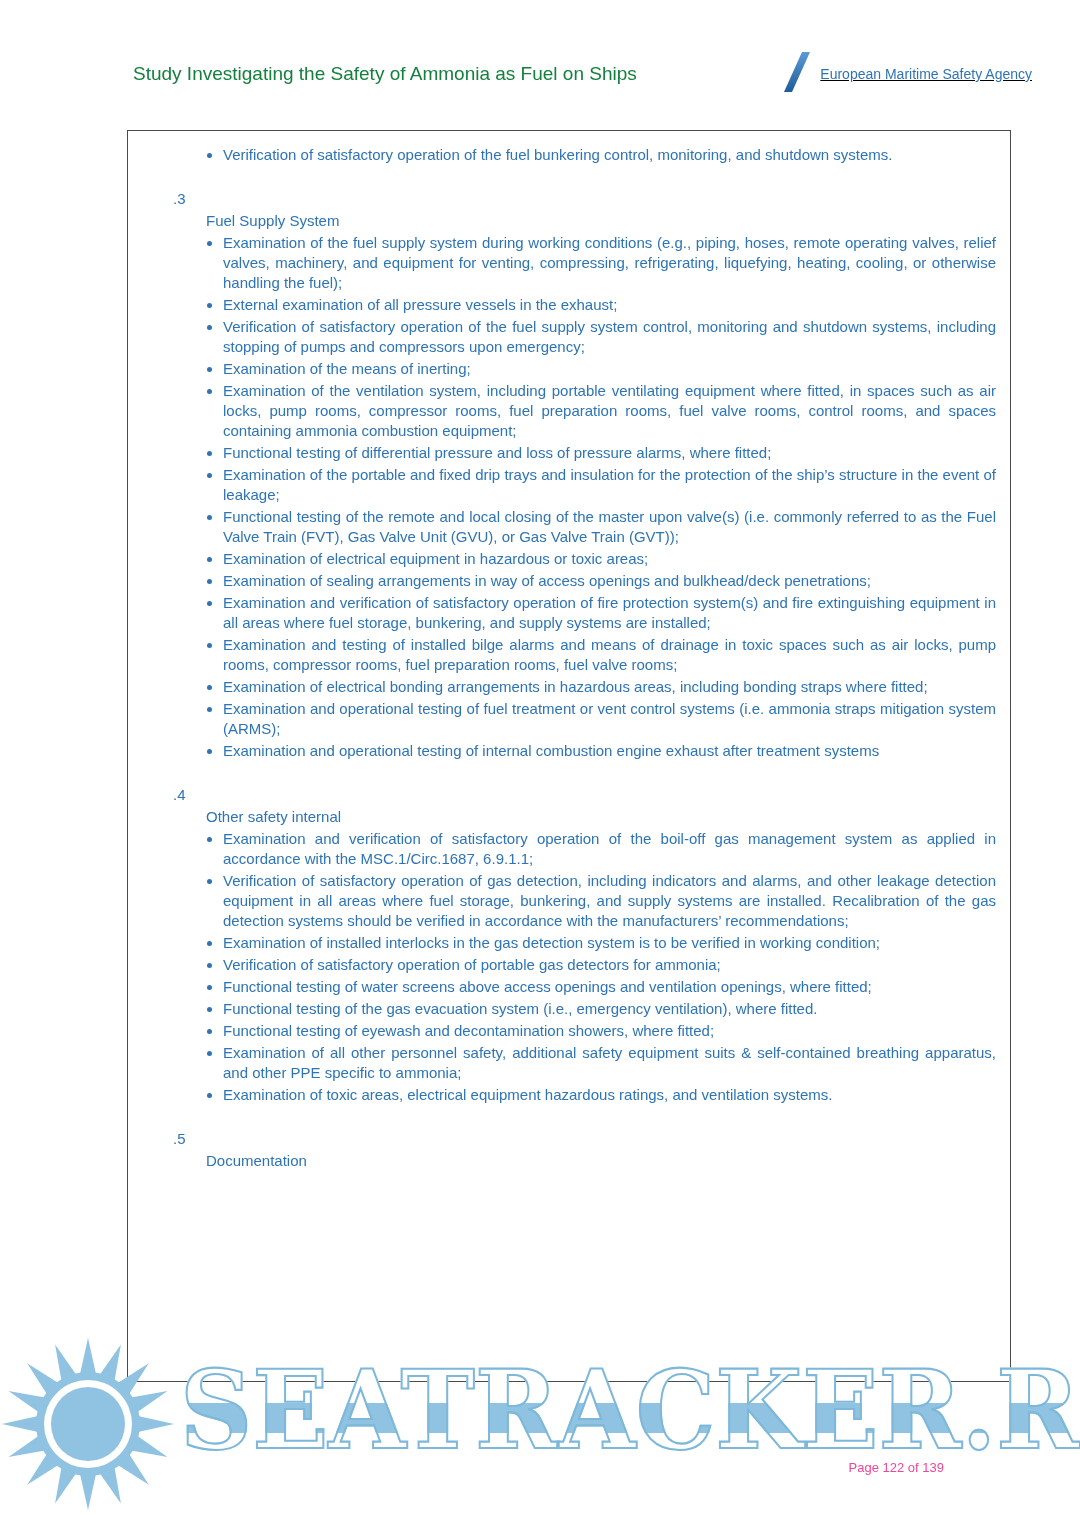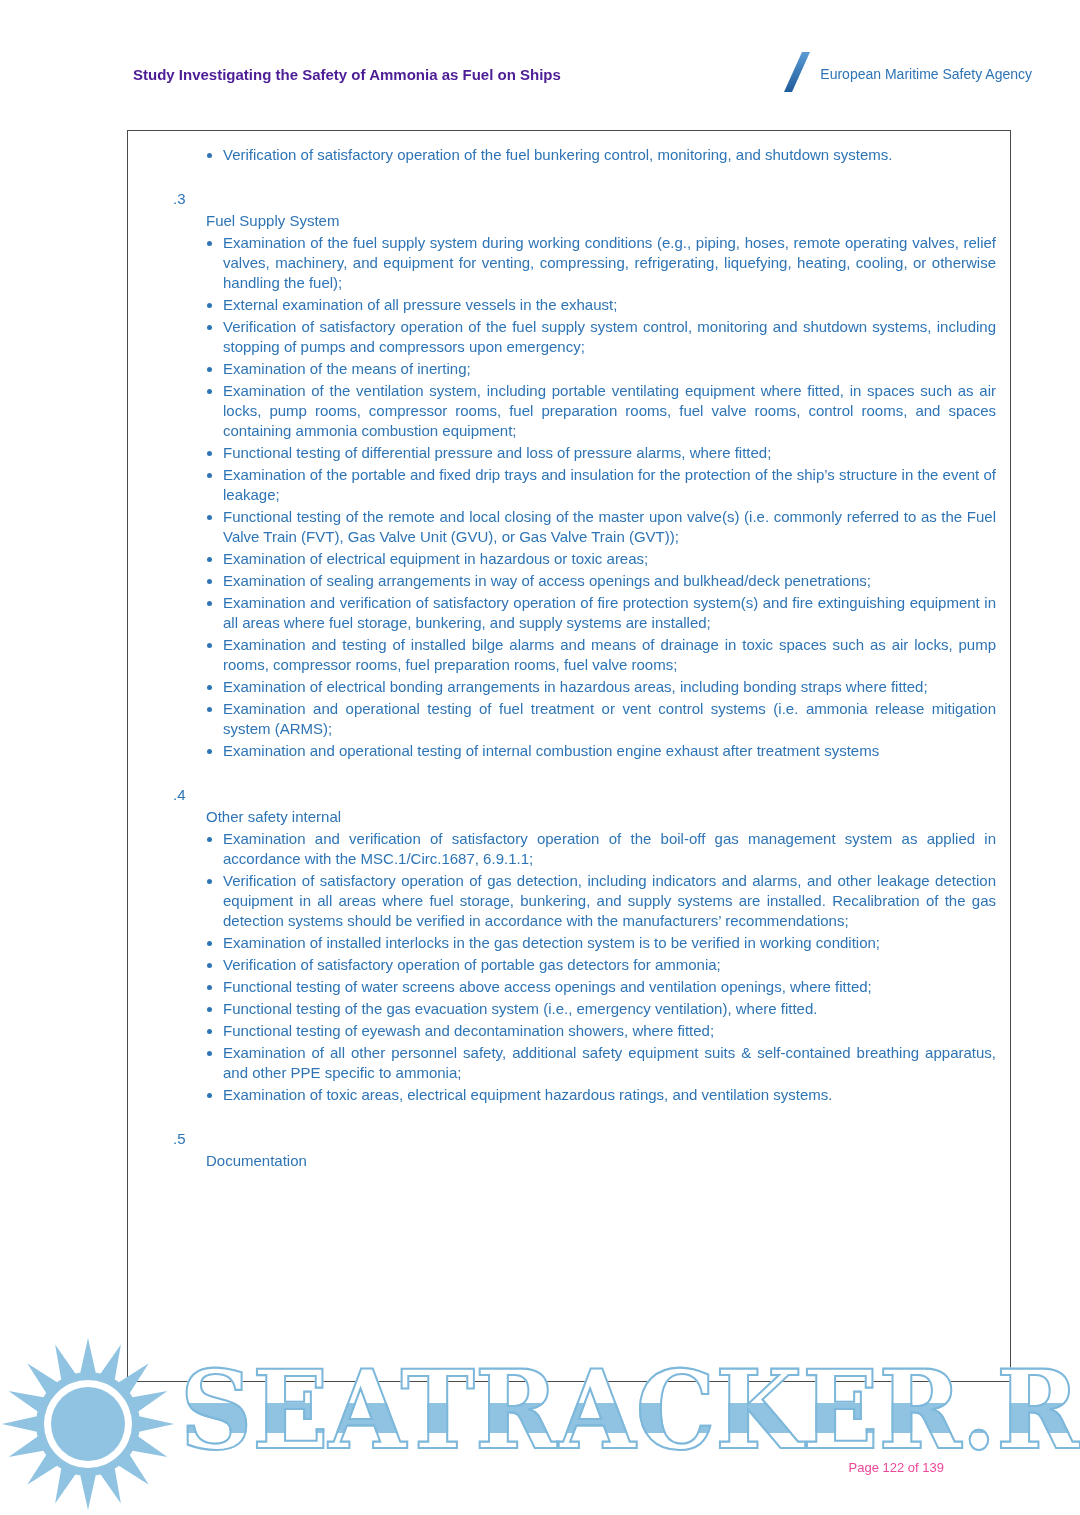--- a/index.html
+++ b/index.html
@@ -14,28 +14,29 @@
 
   
   .header {
     position: absolute;
     top: 52px; left: 133px; right: 48px;
     display: flex;
     justify-content: space-between;
     align-items: center;
   }
   .header-title {
-    font-size: 15px;
-    font-weight: bold;
-    color: #4c1d95;
+    font-size: 19px;
+    font-weight: normal;
+    color: #15803d;
   }
   .header-right {
     display: flex;
     align-items: center;
     gap: 10px;
+    text-decoration: underline;
   }
   .agency-name {
     font-size: 14px;
     color: #2e74b5;
   }
 
   
   .content-box {
     position: absolute;
     left: 127px; top: 130px;
@@ -145,21 +146,21 @@
             <li>Examination of the means of inerting;</li>
             <li>Examination of the ventilation system, including portable ventilating equipment where fitted, in spaces such as air locks, pump rooms, compressor rooms, fuel preparation rooms, fuel valve rooms, control rooms, and spaces containing ammonia combustion equipment;</li>
             <li>Functional testing of differential pressure and loss of pressure alarms, where fitted;</li>
             <li>Examination of the portable and fixed drip trays and insulation for the protection of the ship’s structure in the event of leakage;</li>
             <li>Functional testing of the remote and local closing of the master upon valve(s) (i.e. commonly referred to as the Fuel Valve Train (FVT), Gas Valve Unit (GVU), or Gas Valve Train (GVT));</li>
             <li>Examination of electrical equipment in hazardous or toxic areas;</li>
             <li>Examination of sealing arrangements in way of access openings and bulkhead/deck penetrations;</li>
             <li>Examination and verification of satisfactory operation of fire protection system(s) and fire extinguishing equipment in all areas where fuel storage, bunkering, and supply systems are installed;</li>
             <li>Examination and testing of installed bilge alarms and means of drainage in toxic spaces such as air locks, pump rooms, compressor rooms, fuel preparation rooms, fuel valve rooms;</li>
             <li>Examination of electrical bonding arrangements in hazardous areas, including bonding straps where fitted;</li>
-            <li>Examination and operational testing of fuel treatment or vent control systems (i.e. ammonia release mitigation system (ARMS);</li>
+            <li>Examination and operational testing of fuel treatment or vent control systems (i.e. ammonia straps mitigation system (ARMS);</li>
             <li>Examination and operational testing of internal combustion engine exhaust after treatment systems</li>
           </ul>
         </div>
         <div class="section">
           <div class="section-header">
             <span class="sec-num">.4</span>
             <span class="sec-title">Other safety internal</span>
           </div>
           <ul class="bullets">
             <li>Examination and verification of satisfactory operation of the boil-off gas management system as applied in accordance with the MSC.1/Circ.1687, 6.9.1.1;</li>

